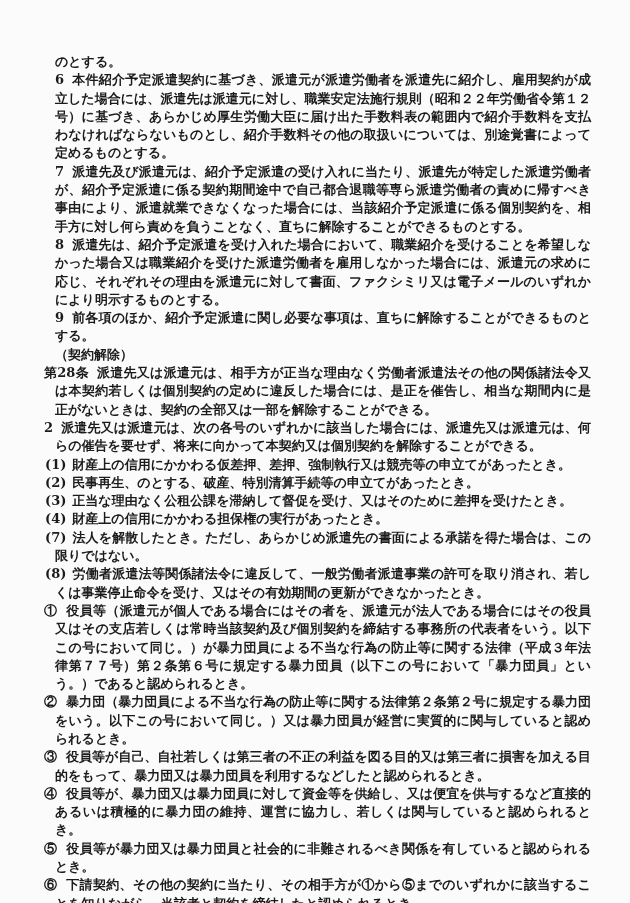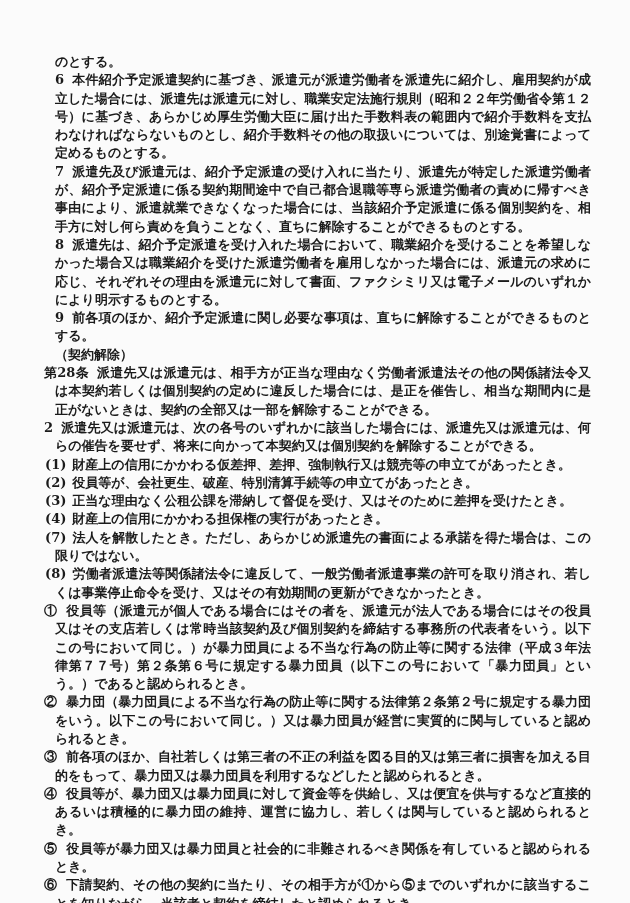--- a/index.html
+++ b/index.html
@@ -74,38 +74,38 @@
   <p class="para"><span class="marker">9</span><span>前各項のほか、紹介予定派遣に関し必要な事項は、直ちに解除することができるものとする。</span></p>
 
   <p class="heading"><span>（契約解除）</span></p>
 
   <p class="article"><span class="marker">第28条</span><span>派遣先又は派遣元は、相手方が正当な理由なく労働者派遣法その他の関係諸法令又は本契約若しくは個別契約の定めに違反した場合には、是正を催告し、相当な期間内に是正がないときは、契約の全部又は一部を解除することができる。</span></p>
 
   <p class="article"><span class="marker">2</span><span>派遣先又は派遣元は、次の各号のいずれかに該当した場合には、派遣先又は派遣元は、何らの催告を要せず、将来に向かって本契約又は個別契約を解除することができる。</span></p>
 
   <p class="item"><span class="marker">(1)</span><span>財産上の信用にかかわる仮差押、差押、強制執行又は競売等の申立てがあったとき。</span></p>
 
-  <p class="item"><span class="marker">(2)</span><span>役員等が、会社更生、破産、特別清算手続等の申立てがあったとき。</span></p>
+  <p class="item"><span class="marker">(2)</span><span>民事再生、のとする、破産、特別清算手続等の申立てがあったとき。</span></p>
 
   <p class="item"><span class="marker">(3)</span><span>正当な理由なく公租公課を滞納して督促を受け、又はそのために差押を受けたとき。</span></p>
 
   <p class="item"><span class="marker">(4)</span><span>財産上の信用にかかわる担保権の実行があったとき。</span></p>
 
 
 
   <p class="item"><span class="marker">(7)</span><span>法人を解散したとき。ただし、あらかじめ派遣先の書面による承諾を得た場合は、この限りではない。</span></p>
 
   <p class="item"><span class="marker">(8)</span><span>労働者派遣法等関係諸法令に違反して、一般労働者派遣事業の許可を取り消され、若しくは事業停止命令を受け、又はその有効期間の更新ができなかったとき。</span></p>
 
 
   <p class="subitem"><span class="marker">①</span><span>役員等（派遣元が個人である場合にはその者を、派遣元が法人である場合にはその役員又はその支店若しくは常時当該契約及び個別契約を締結する事務所の代表者をいう。以下この号において同じ。）が暴力団員による不当な行為の防止等に関する法律（平成３年法律第７７号）第２条第６号に規定する暴力団員（以下この号において「暴力団員」という。）であると認められるとき。</span></p>
 
   <p class="subitem"><span class="marker">②</span><span>暴力団（暴力団員による不当な行為の防止等に関する法律第２条第２号に規定する暴力団をいう。以下この号において同じ。）又は暴力団員が経営に実質的に関与していると認められるとき。</span></p>
 
-  <p class="subitem"><span class="marker">③</span><span>前各項のほか、自社若しくは第三者の不正の利益を図る目的又は第三者に損害を加える目的をもって、暴力団又は暴力団員を利用するなどしたと認められるとき。</span></p>
+  <p class="subitem"><span class="marker">③</span><span>役員等が自己、自社若しくは第三者の不正の利益を図る目的又は第三者に損害を加える目的をもって、暴力団又は暴力団員を利用するなどしたと認められるとき。</span></p>
 
   <p class="subitem"><span class="marker">④</span><span>役員等が、暴力団又は暴力団員に対して資金等を供給し、又は便宜を供与するなど直接的あるいは積極的に暴力団の維持、運営に協力し、若しくは関与していると認められるとき。</span></p>
 
   <p class="subitem"><span class="marker">⑤</span><span>役員等が暴力団又は暴力団員と社会的に非難されるべき関係を有していると認められるとき。</span></p>
 
   <p class="subitem"><span class="marker">⑥</span><span>下請契約、その他の契約に当たり、その相手方が①から⑤までのいずれかに該当することを知りながら、当該者と契約を締結したと認められるとき。</span></p>
 
 </div>
 
 </body></html>

